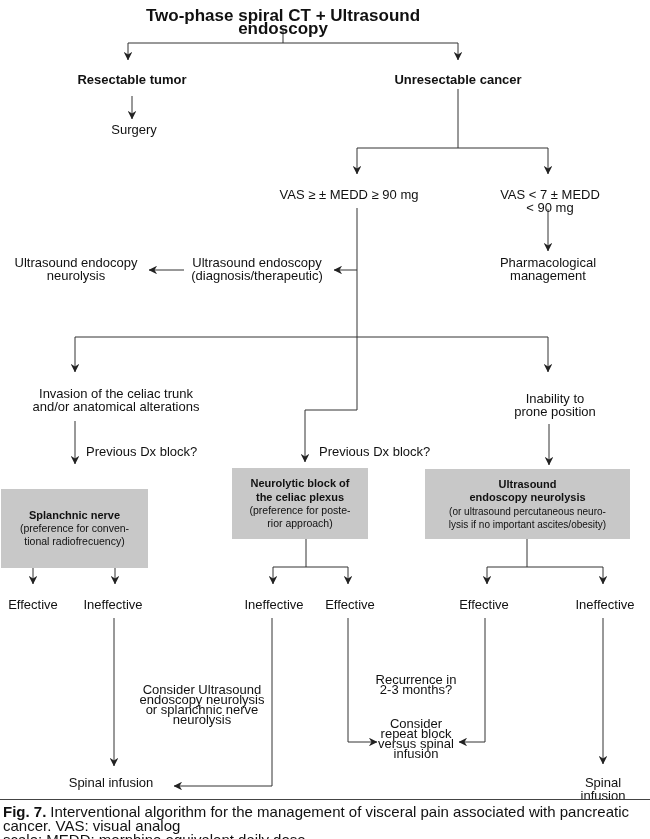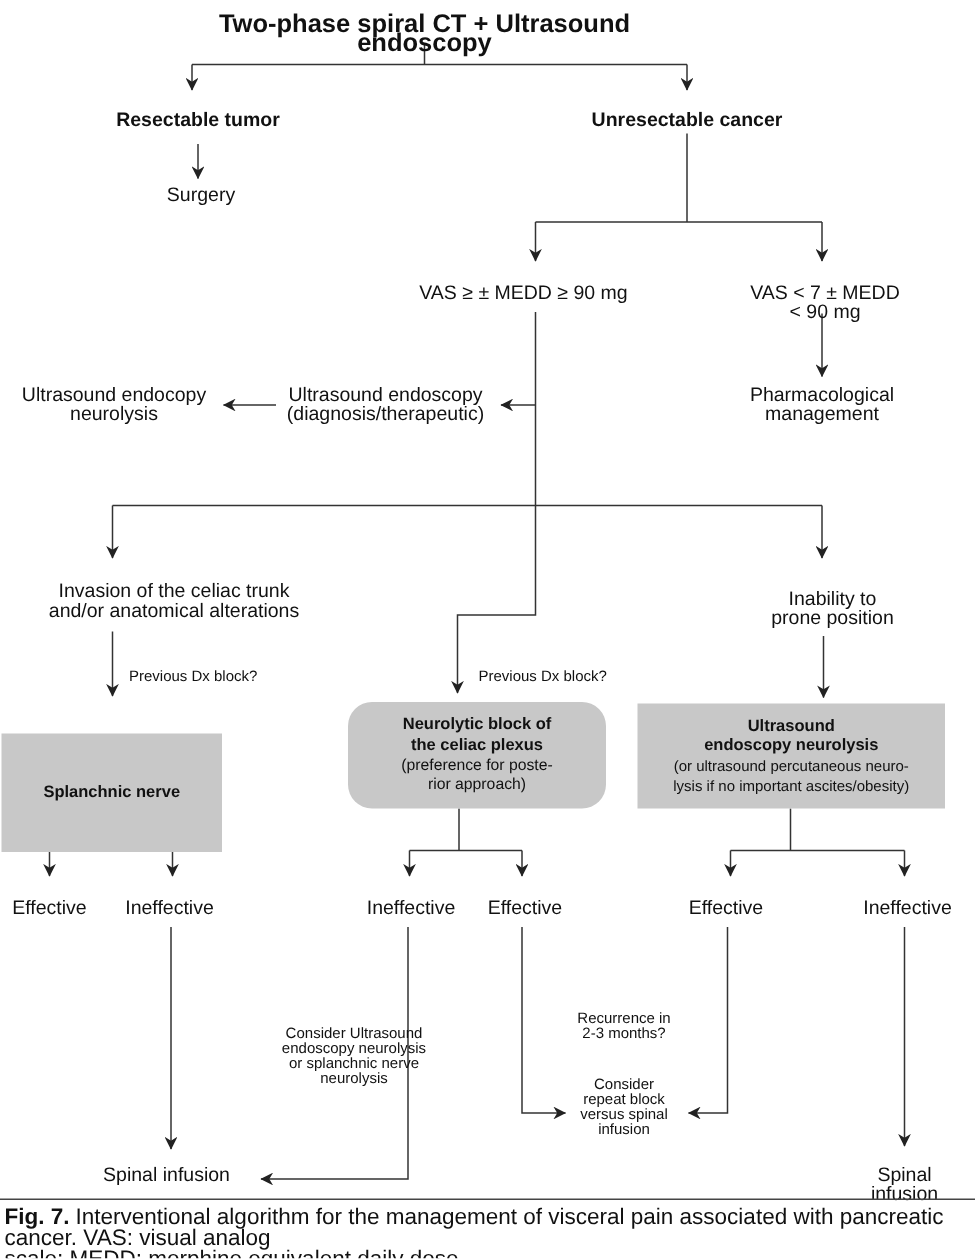--- a/index.html
+++ b/index.html
@@ -6,21 +6,21 @@
   .page{
     position:relative;width:650px;height:839px;background:#ffffff;overflow:hidden;
     font-family:"Liberation Sans", sans-serif;color:#111111;
   }
   svg.wires{position:absolute;left:0;top:0;z-index:0;}
   .n{
     position:absolute;z-index:1;white-space:pre-line;text-align:center;
     transform:translateX(-50%);font-size:13px;line-height:13px;color:#111;
   }
   .bold{font-weight:bold;}
-  .sm{font-size:10px;line-height:10px;}
+  .sm{font-size:13px;line-height:10px;}
   .left-align{transform:none;text-align:left;}
   .box{
     position:absolute;z-index:1;background:#c8c8c8;
     display:flex;flex-direction:column;justify-content:center;align-items:center;
     text-align:center;white-space:pre-line;
   }
   .box .t{font-weight:bold;font-size:11px;line-height:13.5px;white-space:pre-line;}
   .box .b{font-size:10.5px;line-height:13px;white-space:pre-line;}
   .cap-rule{position:absolute;left:0;top:799px;width:650px;border-top:1.5px solid #444;z-index:1;}
   .caption{
@@ -105,42 +105,44 @@
 
   <div class="n" style="left:116px;top:387px;">Invasion of the celiac trunk
 and/or anatomical alterations</div>
   <div class="n" style="left:555px;top:392px;">Inability to prone position</div>
 
   <div class="n sm left-align" style="left:86px;top:447px;">Previous Dx block?</div>
   <div class="n sm left-align" style="left:319px;top:447px;">Previous Dx block?</div>
 
   <div class="box" style="left:1px;top:489px;width:147px;height:79px;">
     <div class="t">Splanchnic nerve</div>
+    <div class="b">(preference for conven-
+tional radiofrecuency)</div>
   </div>
-  <div class="box" style="left:232px;top:468px;width:172px;height:71px;border-radius:16px;">
+  <div class="box" style="left:232px;top:468px;width:136px;height:71px;">
     <div class="t">Neurolytic block of
 the celiac plexus</div>
     <div class="b">(preference for poste-
 rior approach)</div>
   </div>
   <div class="box" style="left:425px;top:469px;width:205px;height:70px;">
     <div class="t">Ultrasound
 endoscopy neurolysis</div>
     <div class="b" style="font-size:10px;">(or ultrasound percutaneous neuro-
 lysis if no important ascites/obesity)</div>
   </div>
 
   <div class="n" style="left:33px;top:598px;">Effective</div>
   <div class="n" style="left:113px;top:598px;">Ineffective</div>
   <div class="n" style="left:274px;top:598px;">Ineffective</div>
   <div class="n" style="left:350px;top:598px;">Effective</div>
   <div class="n" style="left:484px;top:598px;">Effective</div>
   <div class="n" style="left:605px;top:598px;">Ineffective</div>
 
-  <div class="n sm" style="left:202px;top:685px;margin-left:34px;">Consider Ultrasound
+  <div class="n sm" style="left:202px;top:685px;">Consider Ultrasound
 endoscopy neurolysis
 or splanchnic nerve
 neurolysis</div>
   <div class="n sm" style="left:416px;top:675px;">Recurrence in
 2-3 months?</div>
   <div class="n sm" style="left:416px;top:719px;">Consider
 repeat block
 versus spinal
 infusion</div>
 

